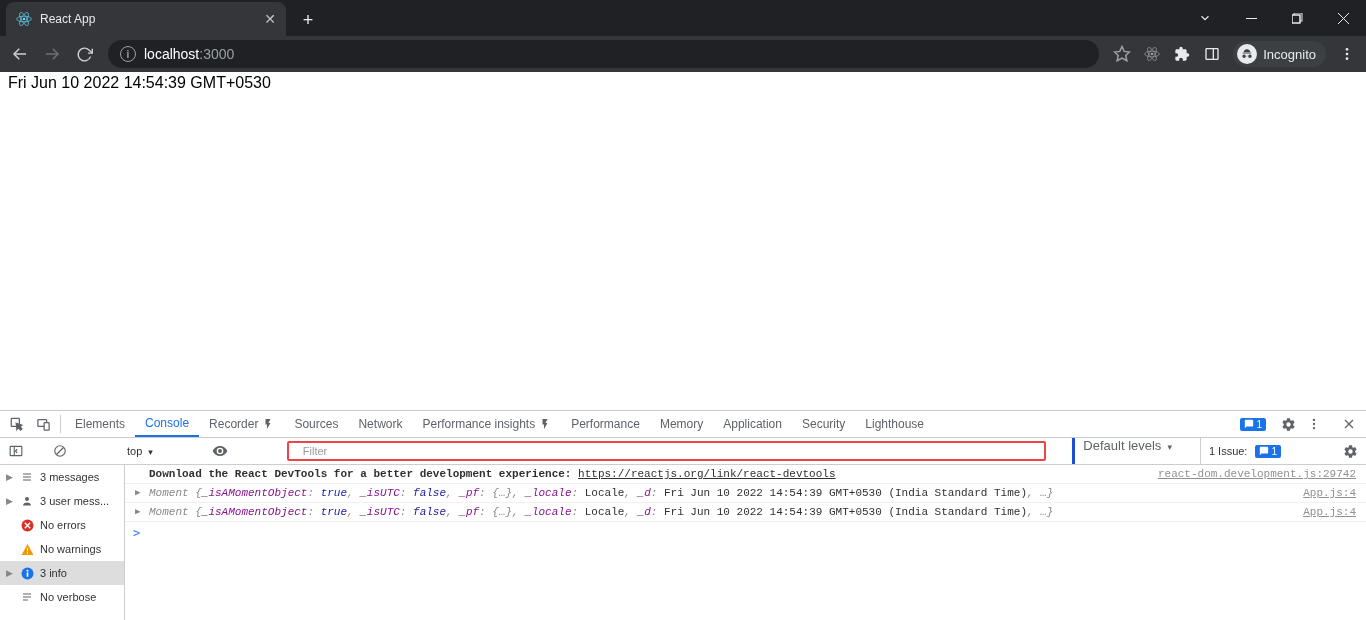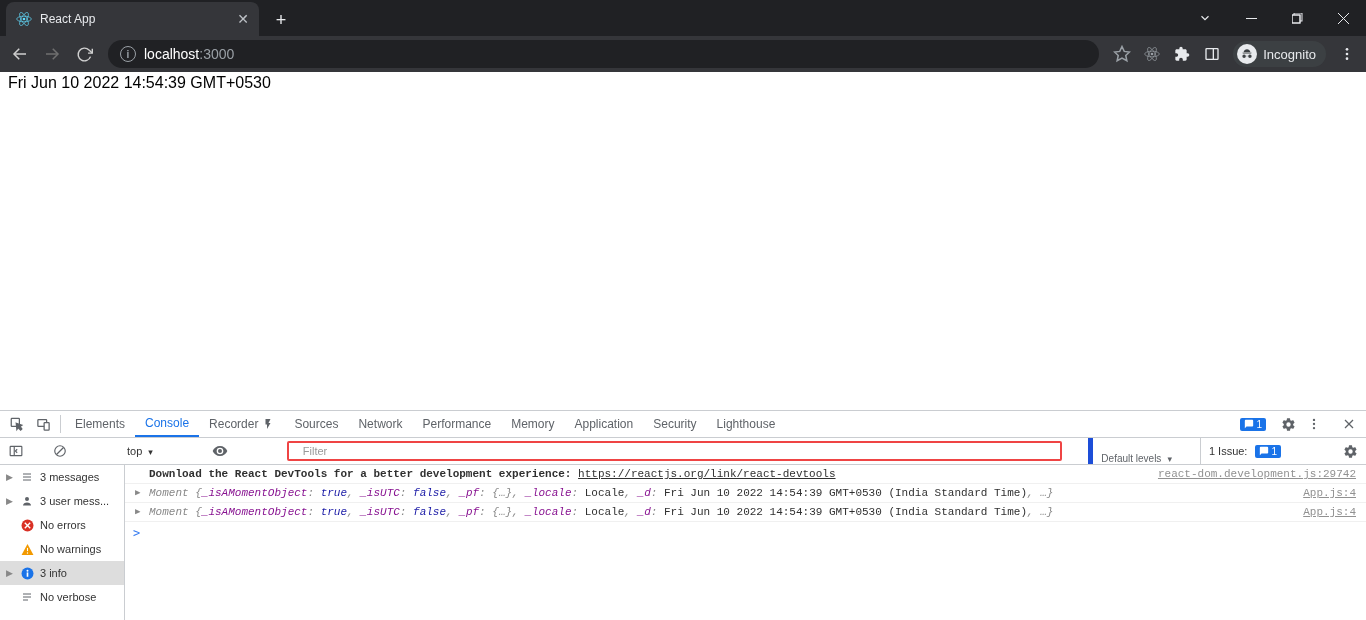--- a/index.html
+++ b/index.html
@@ -1,20 +1,20 @@
 <!DOCTYPE html>
 <html><head>
 <meta charset="utf-8">
 <style>
 * { margin: 0; padding: 0; box-sizing: border-box; }
 body { font-family: "Segoe UI", Arial, sans-serif; font-size: 12px; height: 620px; width: 1366px; overflow: hidden; display: flex; flex-direction: column; background: #fff; }
 
 
 .title-bar { background: #202124; height: 36px; display: flex; align-items: flex-end; color: #e8eaed; }
-.tab { background: #35363a; height: 34px; width: 253px; margin-left: 6px; border-radius: 8px 8px 0 0; display: flex; align-items: center; padding: 0 10px; gap: 8px; font-size: 12px; color: #e8eaed; }
+.tab { background: #35363a; height: 34px; width: 280px; margin-left: 6px; border-radius: 8px 8px 0 0; display: flex; align-items: center; padding: 0 10px; gap: 8px; font-size: 12px; color: #e8eaed; }
 .tab-favicon { width: 16px; height: 16px; display: flex; align-items: center; justify-content: center; }
 .tab-close { margin-left: auto; font-size: 14px; color: #bdc1c6; cursor: pointer; }
 .new-tab { width: 28px; height: 28px; display: flex; align-items: center; justify-content: center; color: #e8eaed; font-size: 18px; margin-left: 8px; margin-bottom: 2px; cursor: pointer; }
 .window-controls { margin-left: auto; display: flex; align-items: center; height: 100%; }
 .win-btn { width: 46px; height: 32px; display: flex; align-items: center; justify-content: center; color: #e8eaed; cursor: pointer; font-size: 11px; }
 
 .nav-bar { background: #35363a; height: 36px; display: flex; align-items: center; padding: 0 6px; gap: 4px; }
 .nav-btn { width: 28px; height: 28px; display: flex; align-items: center; justify-content: center; color: #d0d0d0; cursor: pointer; border-radius: 50%; }
 .nav-btn.disabled { color: #707070; }
 .omnibox { flex: 1; background: #202124; height: 28px; border-radius: 14px; display: flex; align-items: center; padding: 0 12px; gap: 8px; color: #bdc1c6; margin: 0 6px; }
@@ -34,21 +34,21 @@
 .dt-divider { width: 1px; background: #cacdd1; margin: 4px 4px; }
 .dt-tab { padding: 0 10px; display: flex; align-items: center; color: #5f6368; cursor: pointer; gap: 4px; }
 .dt-tab.active { color: #1a73e8; border-bottom: 2px solid #1a73e8; }
 .dt-right { margin-left: auto; display: flex; align-items: center; }
 .issue-chip { background: #1a73e8; color: #fff; font-size: 10px; padding: 1px 4px; border-radius: 2px; display: flex; align-items: center; gap: 2px; margin-left: 12px; }
 
 .dt-toolbar { height: 27px; border-bottom: 1px solid #cacdd1; display: flex; align-items: center; padding: 0 4px; gap: 20px; }
 .dt-tool-btn { width: 24px; height: 22px; display: flex; align-items: center; justify-content: center; color: #5f6368; cursor: pointer; }
 .dt-select { display: flex; align-items: center; gap: 4px; padding: 0 6px; color: #333; cursor: pointer; font-size: 11px; }
 .dt-filter { flex: 1; height: 20px; border: 2px solid #ef4444; border-radius: 2px; padding: 0 14px; font-size: 11px; color: #999; display: flex; align-items: center; margin: 0 6px; }
-.dt-default-levels { padding: 0 8px; color: #5f6368; display: flex; align-items: flex-end; gap: 4px; font-size: 10px; border-left: 5px solid #1d4ed8; height: 100%; }
+.dt-default-levels { padding: 0 8px; color: #5f6368; display: flex; align-items: flex-start; gap: 4px; font-size: 13px; border-left: 3px solid #1d4ed8; height: 100%; }
 .dt-issues-count { padding: 0 8px; display: flex; align-items: center; gap: 4px; font-size: 11px; border-left: 1px solid #cacdd1; height: 100%; }
 
 .dt-body { display: flex; flex: 1; min-height: 0; }
 .dt-sidebar { width: 125px; border-right: 1px solid #cacdd1; overflow: auto; }
 .sb-row { display: flex; align-items: center; height: 24px; padding: 0 6px; gap: 6px; font-size: 11px; color: #333; cursor: pointer; }
 .sb-row.active { background: #ddd; }
 .sb-caret { width: 8px; color: #888; font-size: 9px; }
 .sb-icon { width: 14px; display: flex; align-items: center; justify-content: center; }
 
 .dt-console { flex: 1; overflow: auto; font-family: Consolas, "Courier New", monospace; font-size: 11px; }
@@ -212,20 +212,26 @@
           <path d="M7 2v11h3v9l7-12h-4l4-8z"></path>
         </svg>
       </div>
     <div class="dt-tab">
         <span>Sources</span>
       </div>
     <div class="dt-tab">
         <span>Network</span>
       </div>
     <div class="dt-tab">
+        <span>Performance insights</span>
+        <svg width="12" height="12" viewBox="0 0 24 24" fill="#5f6368">
+          <path d="M7 2v11h3v9l7-12h-4l4-8z"></path>
+        </svg>
+      </div>
+    <div class="dt-tab">
         <span>Performance</span>
       </div>
     <div class="dt-tab">
         <span>Memory</span>
       </div>
     <div class="dt-tab">
         <span>Application</span>
       </div>
     <div class="dt-tab">
         <span>Security</span>

